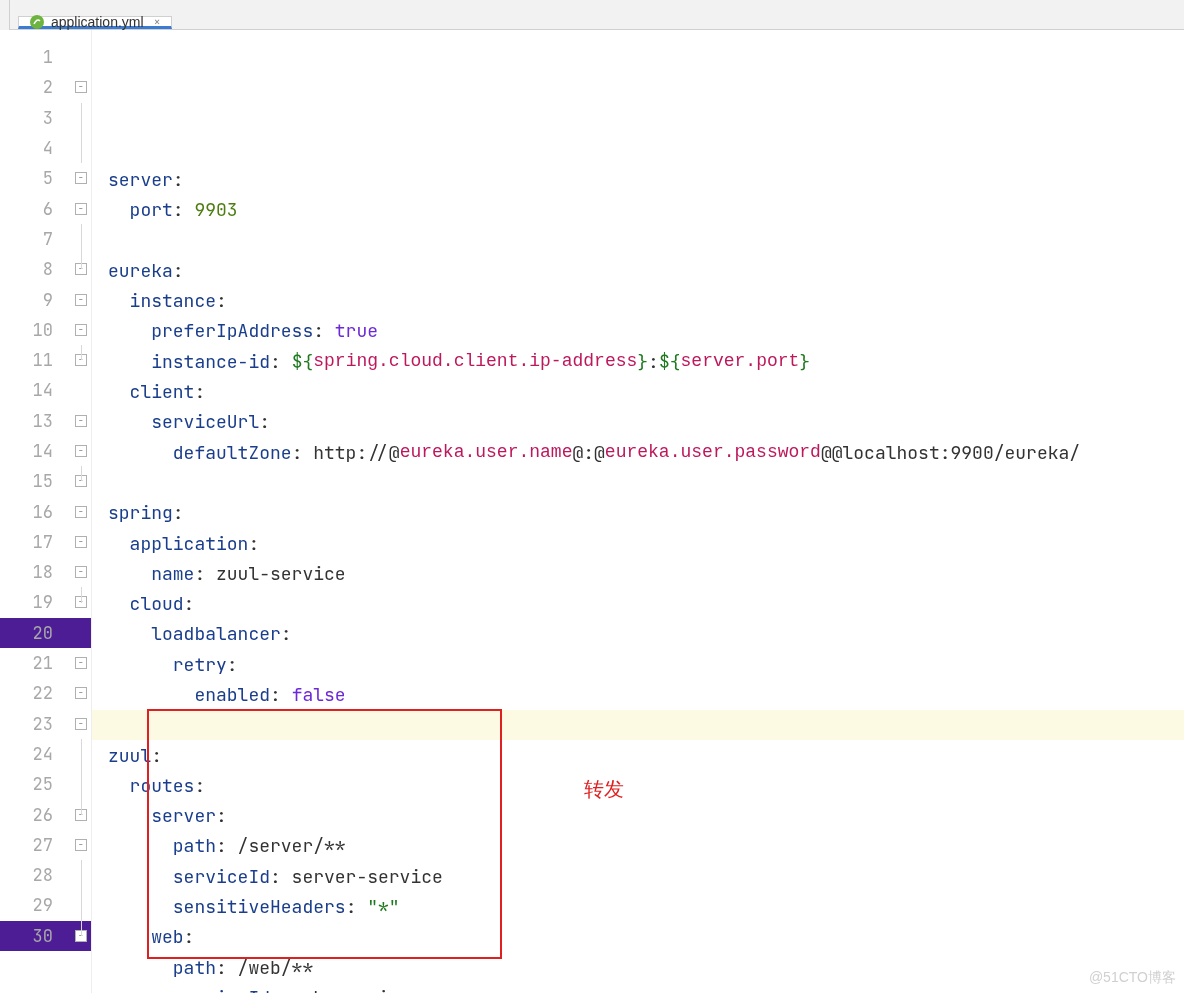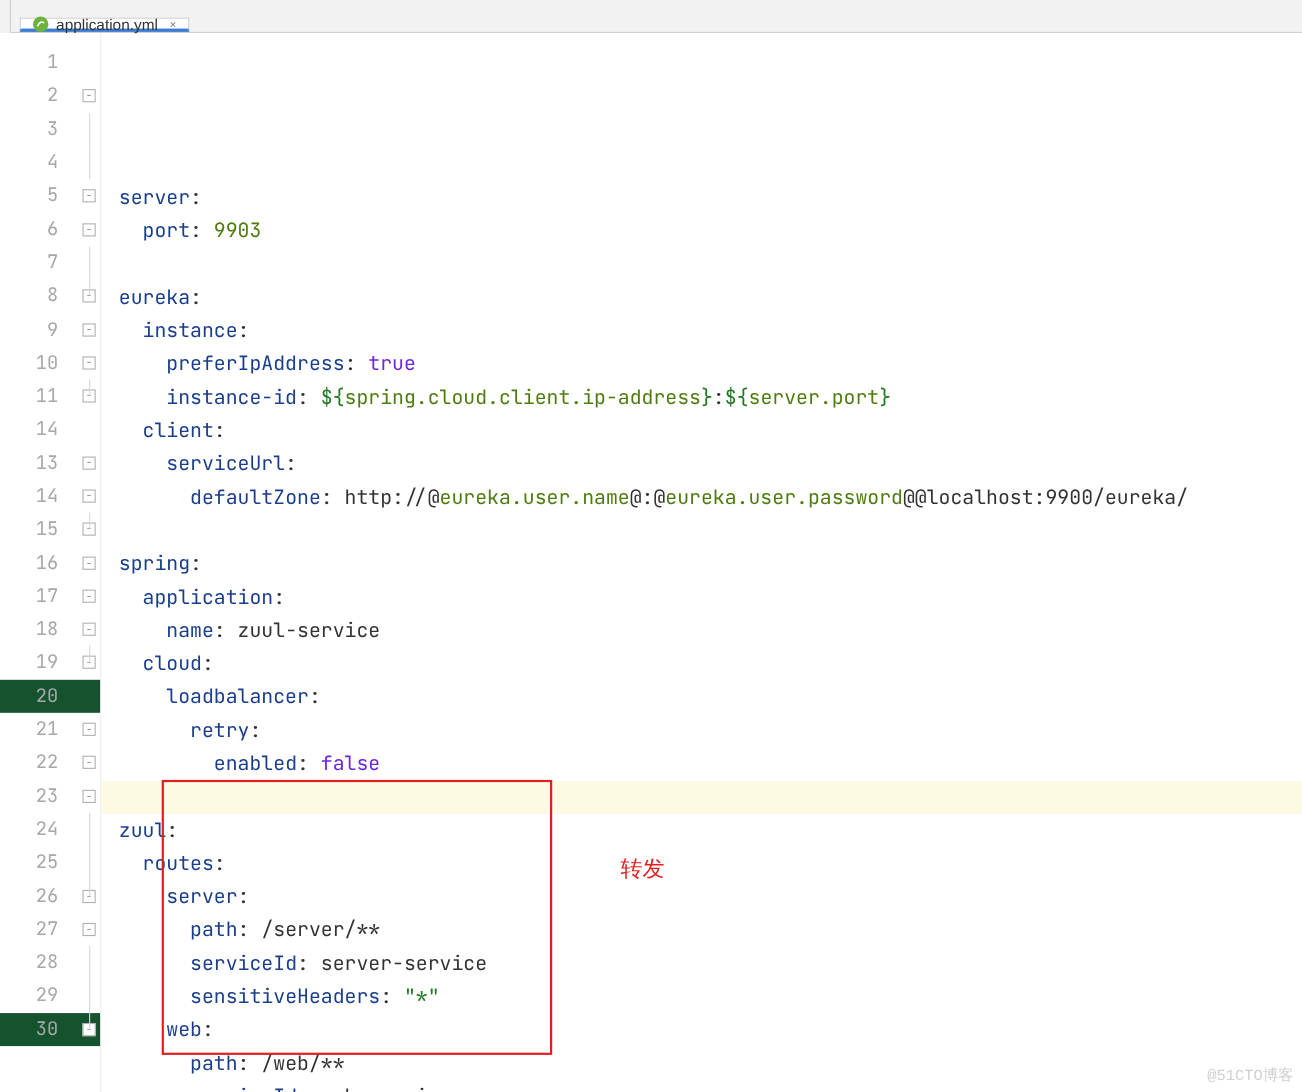--- a/index.html
+++ b/index.html
@@ -90,49 +90,49 @@
   align-items: center;
   padding-left: 16px;
 }
 .code-line.hl { background: #fdfae3; }
 .key { color: #1a3e8c; }
 .val { color: #333; }
 .num { color: #4d7c0f; }
 .bool { color: #6d28d9; }
 .str { color: #1f7a1f; }
 .dollar { color: #1f7a1f; }
-.ref { color: #4d7c0f; }
+.ref { color: #be185d; font-family: Liberation Mono, monospace; }
 
 .highlight-box {
   position: absolute;
   border: 2px solid #e02020;
   pointer-events: none;
 }
 .annotation {
   position: absolute;
   color: #e02020;
   font-size: 20px;
   font-family: sans-serif;
 }
 .watermark {
   position: absolute;
   right: 8px;
   bottom: 6px;
   color: #d0d0d0;
   font-size: 14px;
-  font-family: Liberation Mono, monospace;
+  font-family: Liberation Sans, sans-serif;
 }
 .left-edge {
   position: absolute;
   left: 0; top: 0; bottom: 0;
   width: 10px;
   background: #f2f2f2;
   border-right: 1px solid #d0d0d0;
 }
-.gutter-line.hl { background: #14532d; text-align: right; }
+.gutter-line.hl { background: #4c1d95; text-align: right; }
 </style>
 </head>
 <body>
 
 <div class="left-edge"></div>
 
 <div class="tab-bar">
   <div class="tab">
     <span class="tab-icon">
       <svg viewBox="0 0 16 16" width="16" height="16">
@@ -173,17 +173,17 @@
       <div class="gutter-line">24<div class="fold-line"></div></div>
       <div class="gutter-line">25<div class="fold-line"></div></div>
       <div class="gutter-line">26<div class="fold-marker">−</div><div class="fold-line" style="bottom: 50%;"></div></div>
       <div class="gutter-line">27<div class="fold-marker">−</div></div>
       <div class="gutter-line">28<div class="fold-line"></div></div>
       <div class="gutter-line">29<div class="fold-line"></div></div>
       <div class="gutter-line hl">30<div class="fold-marker">−</div><div class="fold-line" style="bottom: 50%;"></div></div>
     </div>
   <div class="code" id="code">
     <div class="highlight-box" style="left:55px; top:679px; width:355px; height:250px;"></div>
-    <div class="annotation" style="left:472px; top:746px;">转发</div>
+    <div class="annotation" style="left:492px; top:746px;">转发</div>
   <div class="code-line"></div><div class="code-line"><span class="key">server</span><span class="val">:</span></div><div class="code-line"><span class="val">  </span><span class="key">port</span><span class="val">: </span><span class="num">9903</span></div><div class="code-line"></div><div class="code-line"><span class="key">eureka</span><span class="val">:</span></div><div class="code-line"><span class="val">  </span><span class="key">instance</span><span class="val">:</span></div><div class="code-line"><span class="val">    </span><span class="key">preferIpAddress</span><span class="val">: </span><span class="bool">true</span></div><div class="code-line"><span class="val">    </span><span class="key">instance-id</span><span class="val">: </span><span class="dollar">${</span><span class="ref">spring.cloud.client.ip-address</span><span class="dollar">}</span><span class="val">:</span><span class="dollar">${</span><span class="ref">server.port</span><span class="dollar">}</span></div><div class="code-line"><span class="val">  </span><span class="key">client</span><span class="val">:</span></div><div class="code-line"><span class="val">    </span><span class="key">serviceUrl</span><span class="val">:</span></div><div class="code-line"><span class="val">      </span><span class="key">defaultZone</span><span class="val">: http://@</span><span class="ref">eureka.user.name</span><span class="val">@:@</span><span class="ref">eureka.user.password</span><span class="val">@@localhost:9900/eureka/</span></div><div class="code-line"></div><div class="code-line"><span class="key">spring</span><span class="val">:</span></div><div class="code-line"><span class="val">  </span><span class="key">application</span><span class="val">:</span></div><div class="code-line"><span class="val">    </span><span class="key">name</span><span class="val">: zuul-service</span></div><div class="code-line"><span class="val">  </span><span class="key">cloud</span><span class="val">:</span></div><div class="code-line"><span class="val">    </span><span class="key">loadbalancer</span><span class="val">:</span></div><div class="code-line"><span class="val">      </span><span class="key">retry</span><span class="val">:</span></div><div class="code-line"><span class="val">        </span><span class="key">enabled</span><span class="val">: </span><span class="bool">false</span></div><div class="code-line hl"></div><div class="code-line"><span class="key">zuul</span><span class="val">:</span></div><div class="code-line"><span class="val">  </span><span class="key">routes</span><span class="val">:</span></div><div class="code-line"><span class="val">    </span><span class="key">server</span><span class="val">:</span></div><div class="code-line"><span class="val">      </span><span class="key">path</span><span class="val">: /server/**</span></div><div class="code-line"><span class="val">      </span><span class="key">serviceId</span><span class="val">: server-service</span></div><div class="code-line"><span class="val">      </span><span class="key">sensitiveHeaders</span><span class="val">: </span><span class="str">"*"</span></div><div class="code-line"><span class="val">    </span><span class="key">web</span><span class="val">:</span></div><div class="code-line"><span class="val">      </span><span class="key">path</span><span class="val">: /web/**</span></div><div class="code-line"><span class="val">      </span><span class="key">serviceId</span><span class="val">: web-service</span></div></div>
 </div>
 
 <div class="watermark">@51CTO博客</div>
 
 </body></html>

